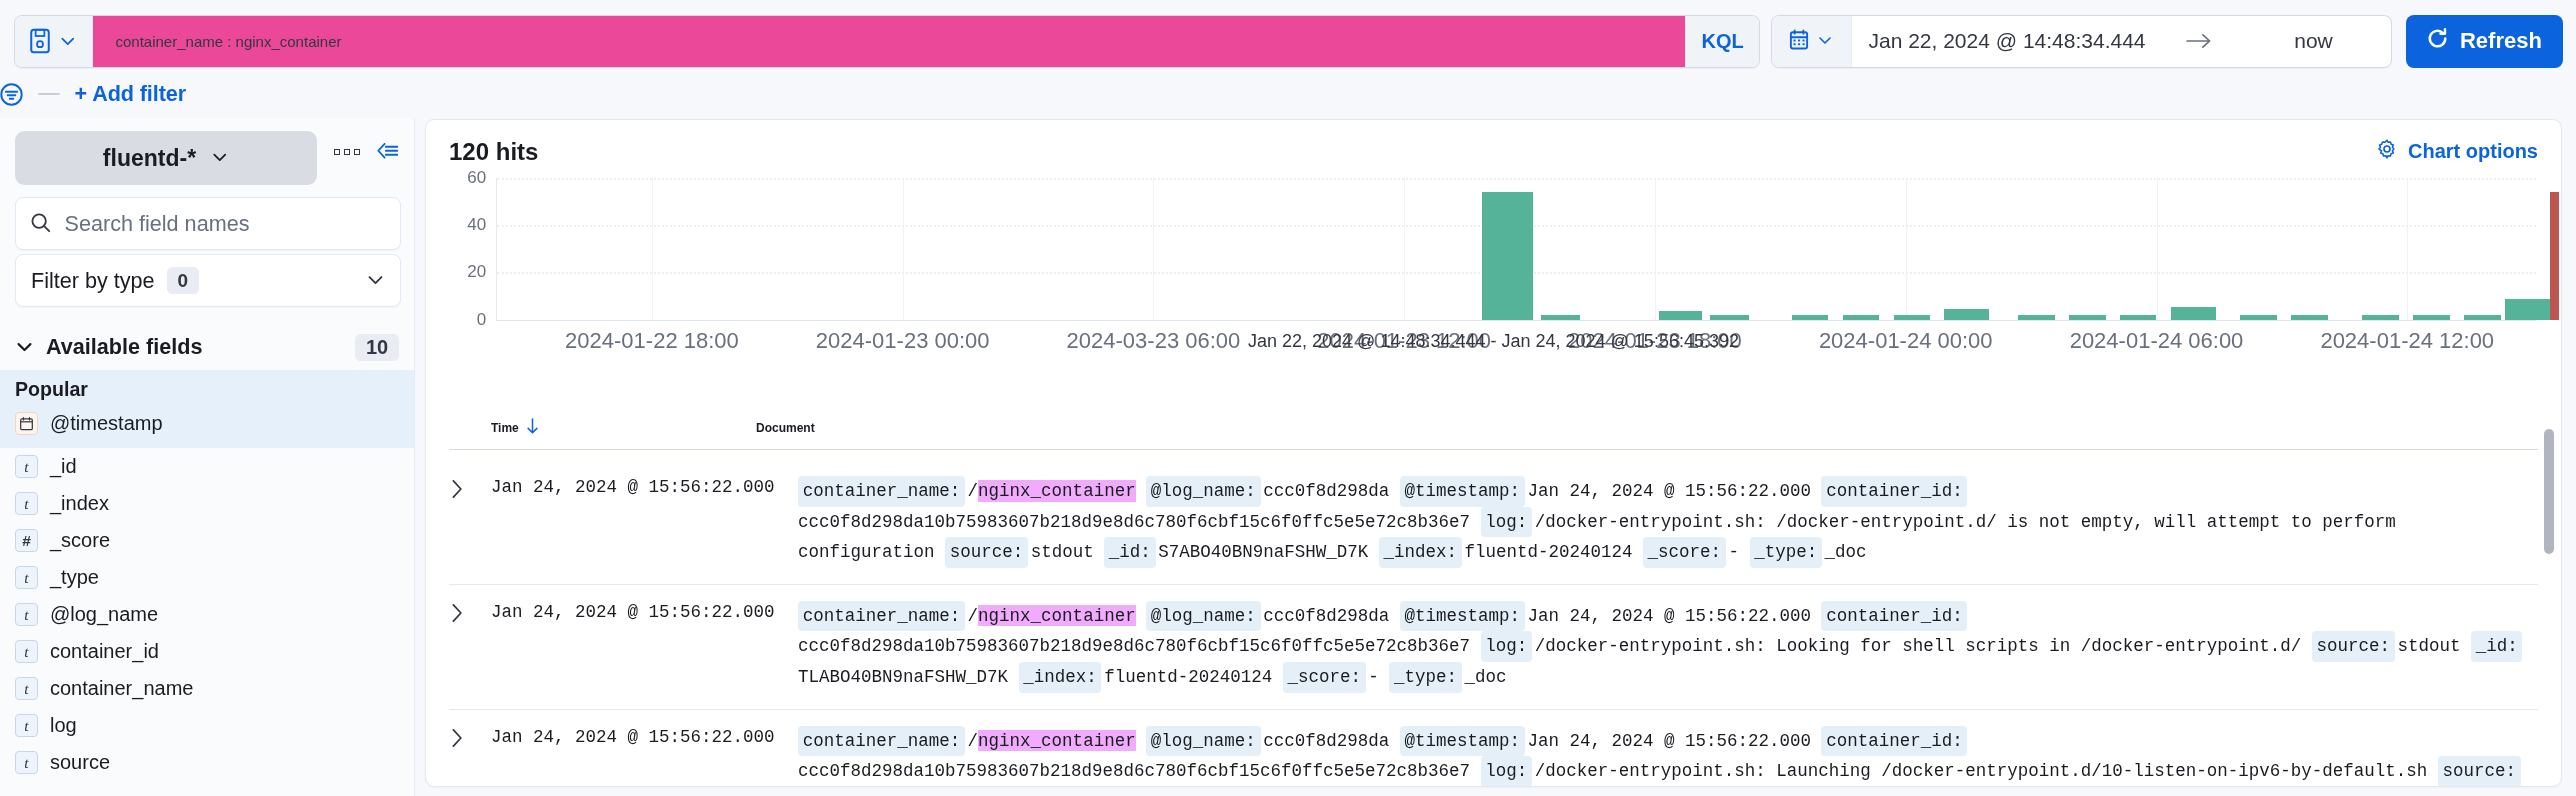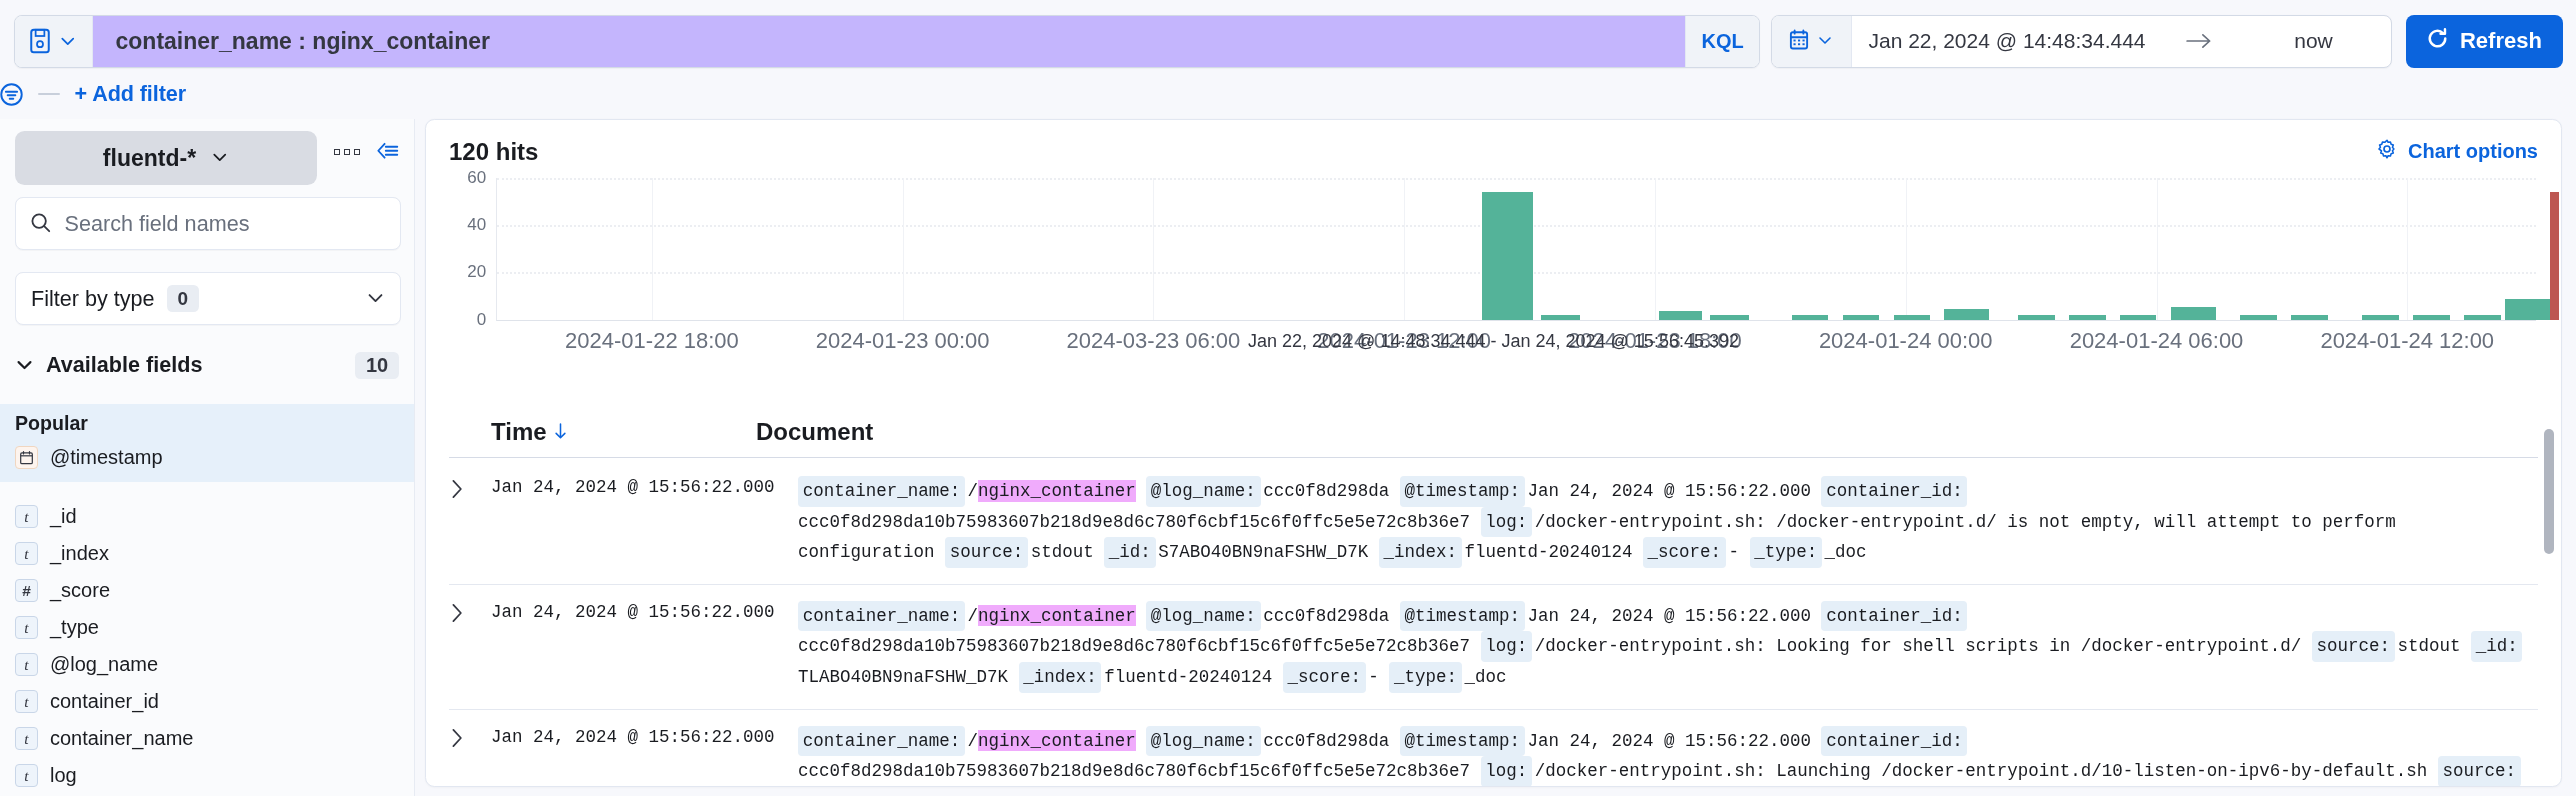--- a/index.html
+++ b/index.html
@@ -34,28 +34,27 @@
     background: #f0f3f8;
     border-right: 0.7px solid #e3e8f2;
     display: flex; align-items: center; justify-content: center;
     gap: 9.4px;
     cursor: pointer;
   }
   .ds-icon svg { display: block; }
   .chev { width: 17.5px; height: 17.5px; }
   .query-input {
     flex: 1 1 auto;
-    background: #c4b5fd;
+    background: #ec4899;
     display: flex; align-items: center;
     padding-left: 23px;
-    font-size: 23px;
+    font-size: 15px;
     color: #343741;
     cursor: text;
     font-family: "Liberation Sans", sans-serif;
-    font-weight: bold;
   }
   .kql-badge {
     flex: 0 0 74px;
     background: #f0f3f8;
     border-left: 0.7px solid #e3e8f2;
     display: flex; align-items: center; justify-content: center;
     color: #0b64dd;
     font-size: 20px; font-weight: 700;
     cursor: pointer;
   }
@@ -137,21 +136,21 @@
   .search-fields {
     margin-top: 12px; height: 53px; width: 386px;
     border: 0.7px solid #e3e8f2; border-radius: 8px; background: #fff;
     display: flex; align-items: center; gap: 13.5px; padding-left: 13.5px;
     box-shadow: 0 0.7px 0.7px rgba(0,0,0,0.03);
     cursor: text;
   }
   .search-fields .ph { color: #69707d; font-size: 21.6px; }
 
   .filter-type {
-    margin-top: 22px; height: 53px; width: 386px;
+    margin-top: 4px; height: 53px; width: 386px;
     border: 0.7px solid #e3e8f2; border-radius: 8px; background: #fff;
     display: flex; align-items: center; padding: 0 15px;
     box-shadow: 0 0.7px 0.7px rgba(0,0,0,0.03);
     cursor: pointer;
   }
   .filter-type .lbl { font-size: 21.6px; color: #1a1c21; }
   .pill {
     margin-left: 12px;
     background: #e9edf3; border-radius: 5.4px;
     padding: 2.7px 10.8px; font-size: 19px; color: #343741; font-weight: 600;
@@ -162,21 +161,21 @@
     margin-top: 17.5px; height: 45px;
     display: flex; align-items: center; gap: 12px;
     cursor: pointer;
   }
   .avail-head .t { font-size: 21.6px; font-weight: 700; color: #1a1c21; }
   .avail-head .cnt {
     margin-left: auto; background: #e9edf3; border-radius: 5.4px;
     padding: 2px 10.8px; font-size: 20px; font-weight: 700; color: #343741;
   }
 
-  .popular-block { background: #e6f0fa; margin: 16px -15px; padding: 5.4px 15px 6.7px 15px; }
+  .popular-block { background: #e6f0fa; margin: 0 -15px; padding: 5.4px 15px 6.7px 15px; }
   .popular-lbl { font-size: 19.6px; font-weight: 700; color: #1a1c21; padding: 2.7px 0 4px 0; }
 
   .field-row {
     display: flex; align-items: center; gap: 12px;
     height: 37px;
     cursor: pointer;
   }
   .ftype {
     width: 23px; height: 23px; flex: 0 0 23px;
     border: 0.7px solid #c9d6e8; border-radius: 4px;
@@ -243,21 +242,21 @@
     font-size: 18px; color: #343741;
   }
 
   
   .doc-table { position: absolute; left: 0; right: 0; top: 290px; bottom: 0; }
   .thead {
     display: flex; border-bottom: 1.3px solid #d6dbe6;
     padding: 8px 0 10.8px 0; margin: 0 23px;
   }
   .th {
-    font-size: 24px; font-weight: 700; color: #1a1c21;
+    font-size: 12px; font-weight: 700; color: #1a1c21;
     display: flex; align-items: center; gap: 6.7px;
   }
   .th-time { flex: 0 0 307px; padding-left: 42px; }
   .th-doc { flex: 1 1 auto; }
 
   .tbody { position: absolute; left: 0; right: 0; top: 50px; bottom: 0; overflow: hidden; }
   .doc-row {
     display: flex;
     border-bottom: 0.7px solid #e4e8f0;
     padding: 16px 0 16px 0;

